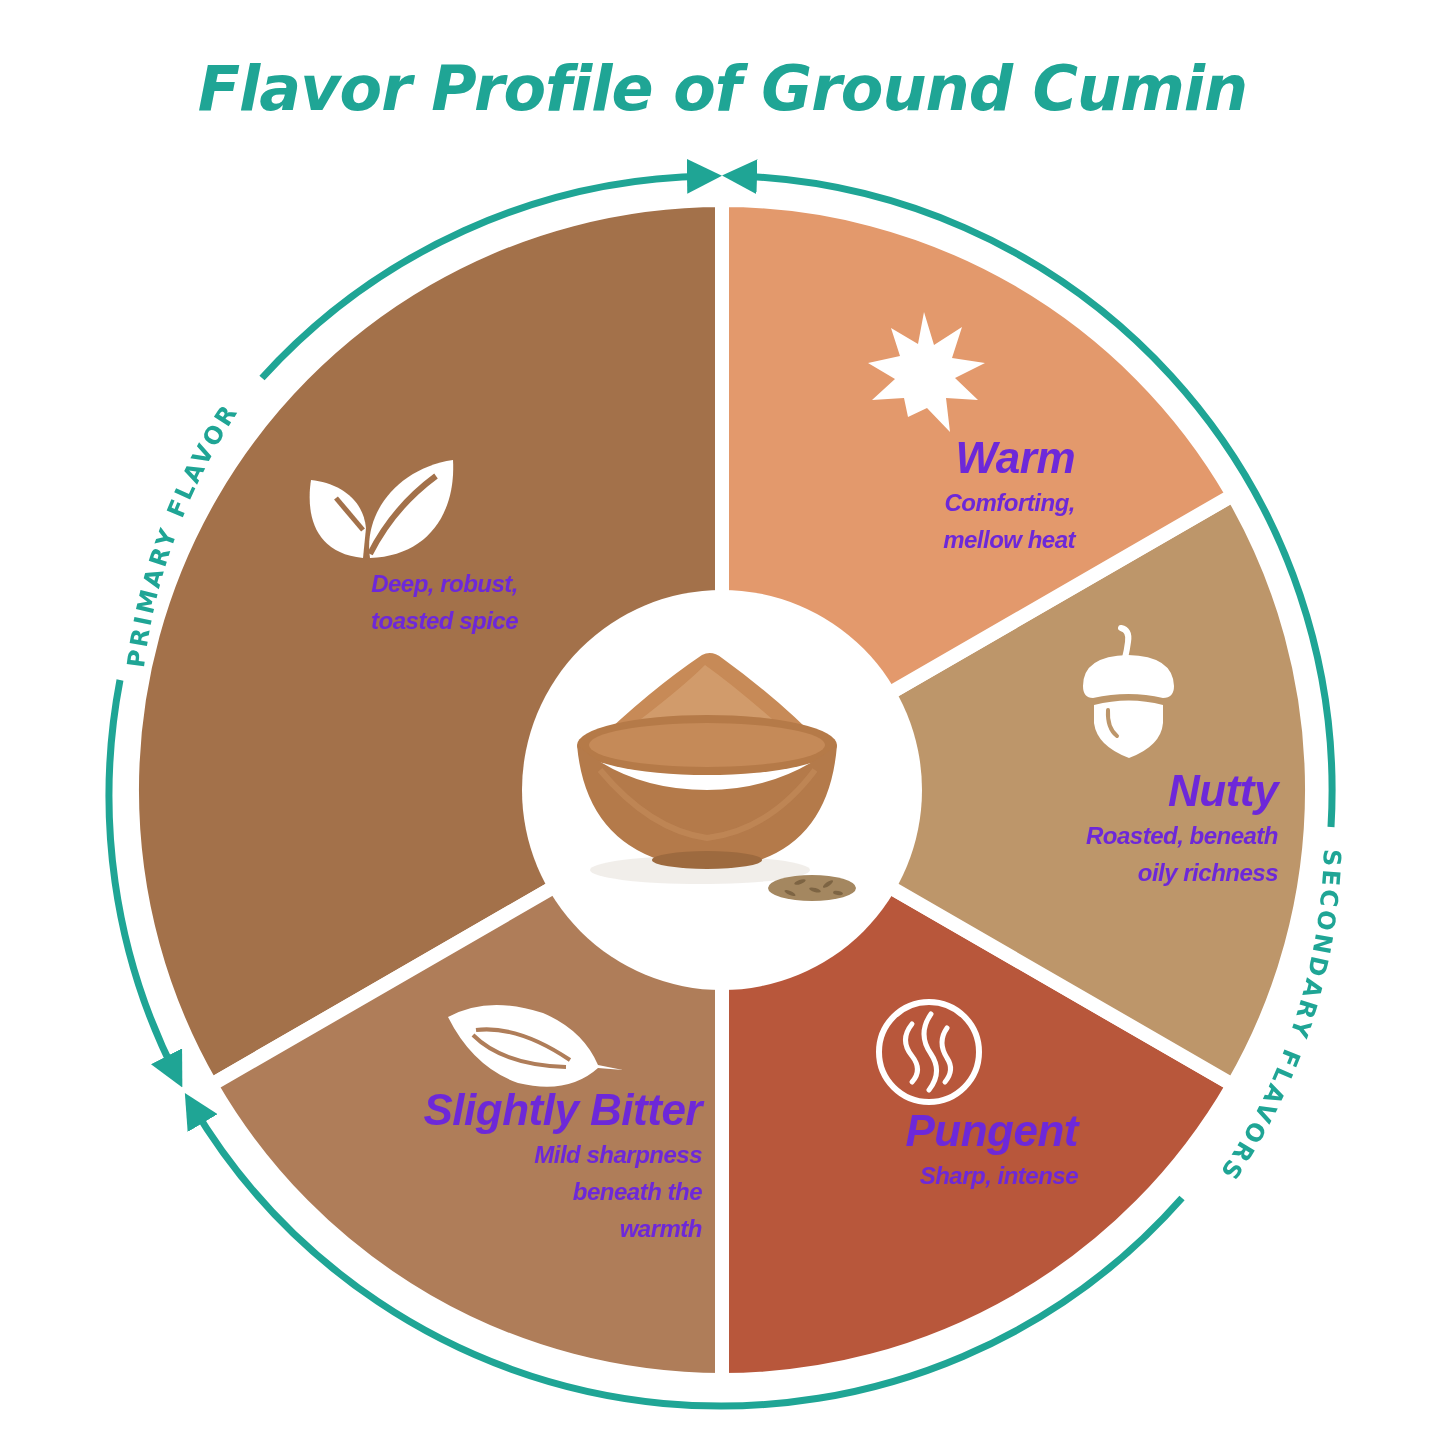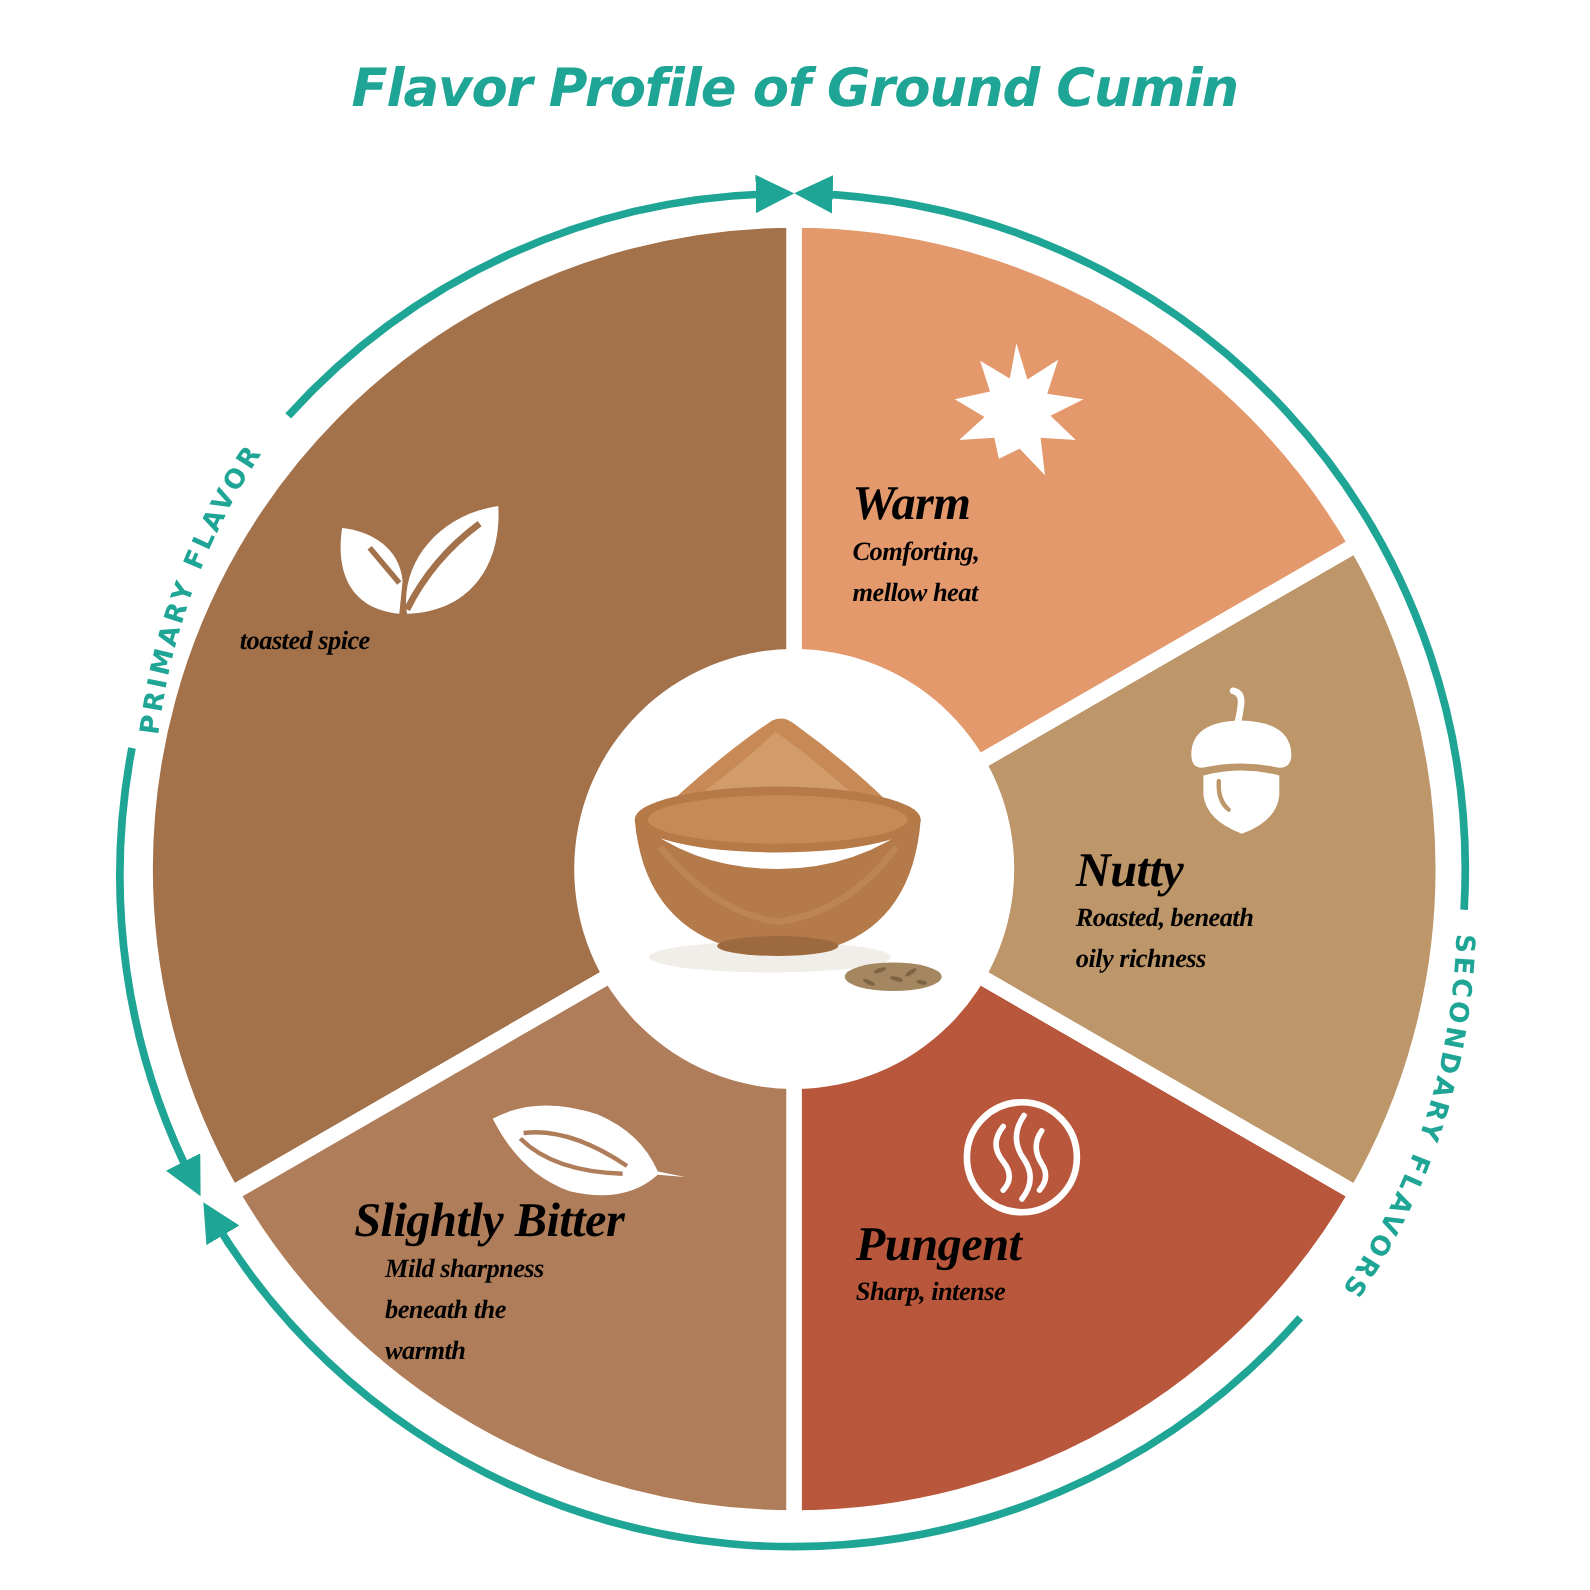--- a/index.html
+++ b/index.html
@@ -1,23 +1,23 @@
 <!DOCTYPE html>
 <html><head>
 <meta charset="utf-8">
 <style>
   html, body { margin:0; padding:0; background:#ffffff; }
   body { width:1445px; height:1445px; position:relative; overflow:hidden;
          font-family:"DejaVu Sans", sans-serif; }
   #stage { position:absolute; left:0; top:0; width:1445px; height:1445px; }
   .title { position:absolute; left:0; top:52px; width:1445px; text-align:center;
            font-family:"DejaVu Sans", sans-serif; font-weight:bold; font-style:italic;
-           font-size:48px; letter-spacing:-1px; color:#1fa595; }
-  .seg-text { position:absolute; text-align:left; color:#000000;
-              font-family:Liberation Serif, serif; font-style:italic; font-weight:bold; }
+           font-size:62px; letter-spacing:-1px; color:#1fa595; }
+  .seg-text { position:absolute; text-align:right; color:#6d28d9;
+              font-family:Liberation Sans, sans-serif; font-style:italic; font-weight:bold; }
   .seg-title { font-size:44px; line-height:52px; letter-spacing:-0.5px; }
   .seg-desc { font-size:24px; line-height:37px; letter-spacing:-0.5px; }
   .ring-label { font-family:"DejaVu Sans", sans-serif; font-weight:bold; font-size:24px;
                 fill:#1fa595; letter-spacing:3px; }
 </style>
 </head>
 <body>
 
 <div id="stage">
 
@@ -110,20 +110,21 @@
     </g>
 
     <g transform="translate(448,1005)">
       <path d="M0,12 Q40,-10 95,8 Q135,25 150,60 L175,65 L150,63 Q120,90 70,78 Q25,62 0,12 Z" fill="#ffffff"></path>
       <path d="M28,25 Q70,20 122,55" stroke="#af7d59" stroke-width="4" fill="none"></path>
       <path d="M25,30 Q55,60 118,62" stroke="#af7d59" stroke-width="4" fill="none"></path>
     </g>
   </svg>
 
   <div class="seg-text" style="left:218px;top:565px;width:300px;">
+    <div class="seg-desc">Deep, robust,</div>
     <div class="seg-desc">toasted spice</div>
   </div>
 
   <div class="seg-text" style="left:775px;top:432px;width:300px;">
     <div class="seg-title">Warm</div>
     <div class="seg-desc">Comforting,</div>
     <div class="seg-desc">mellow heat</div>
   </div>
 
   <div class="seg-text" style="left:978px;top:765px;width:300px;">

